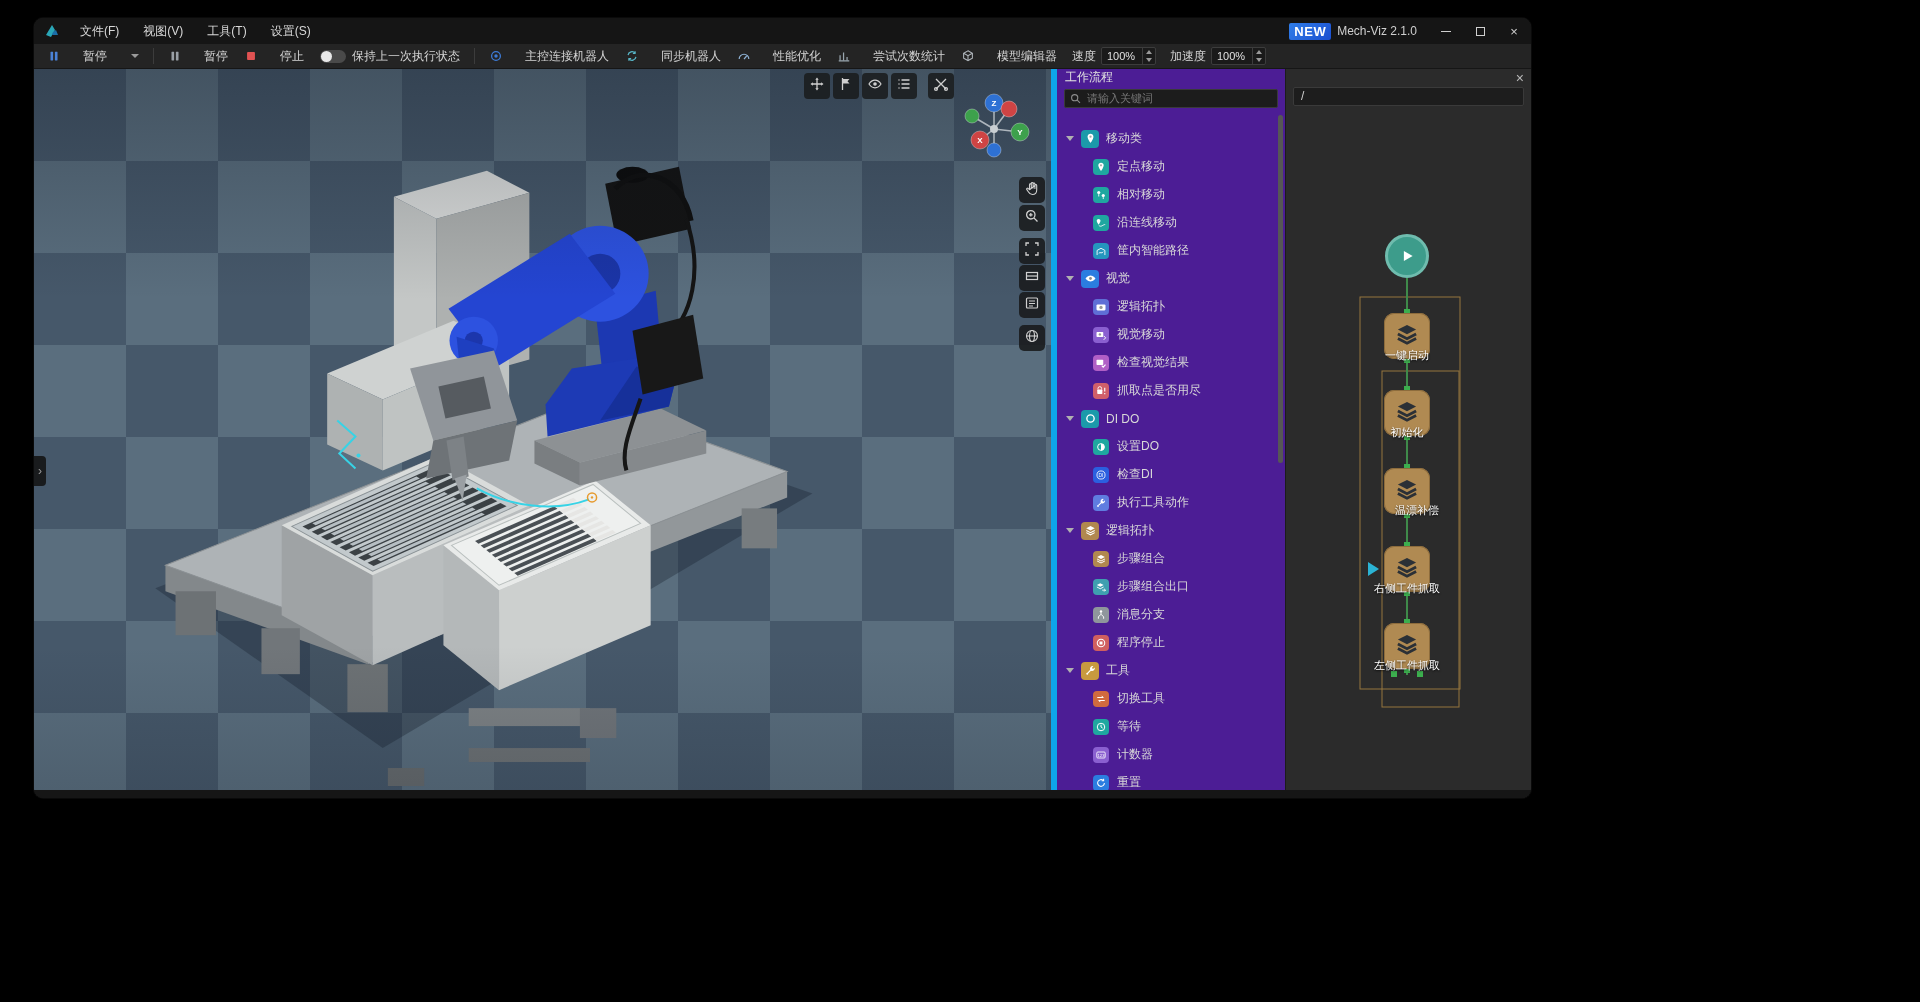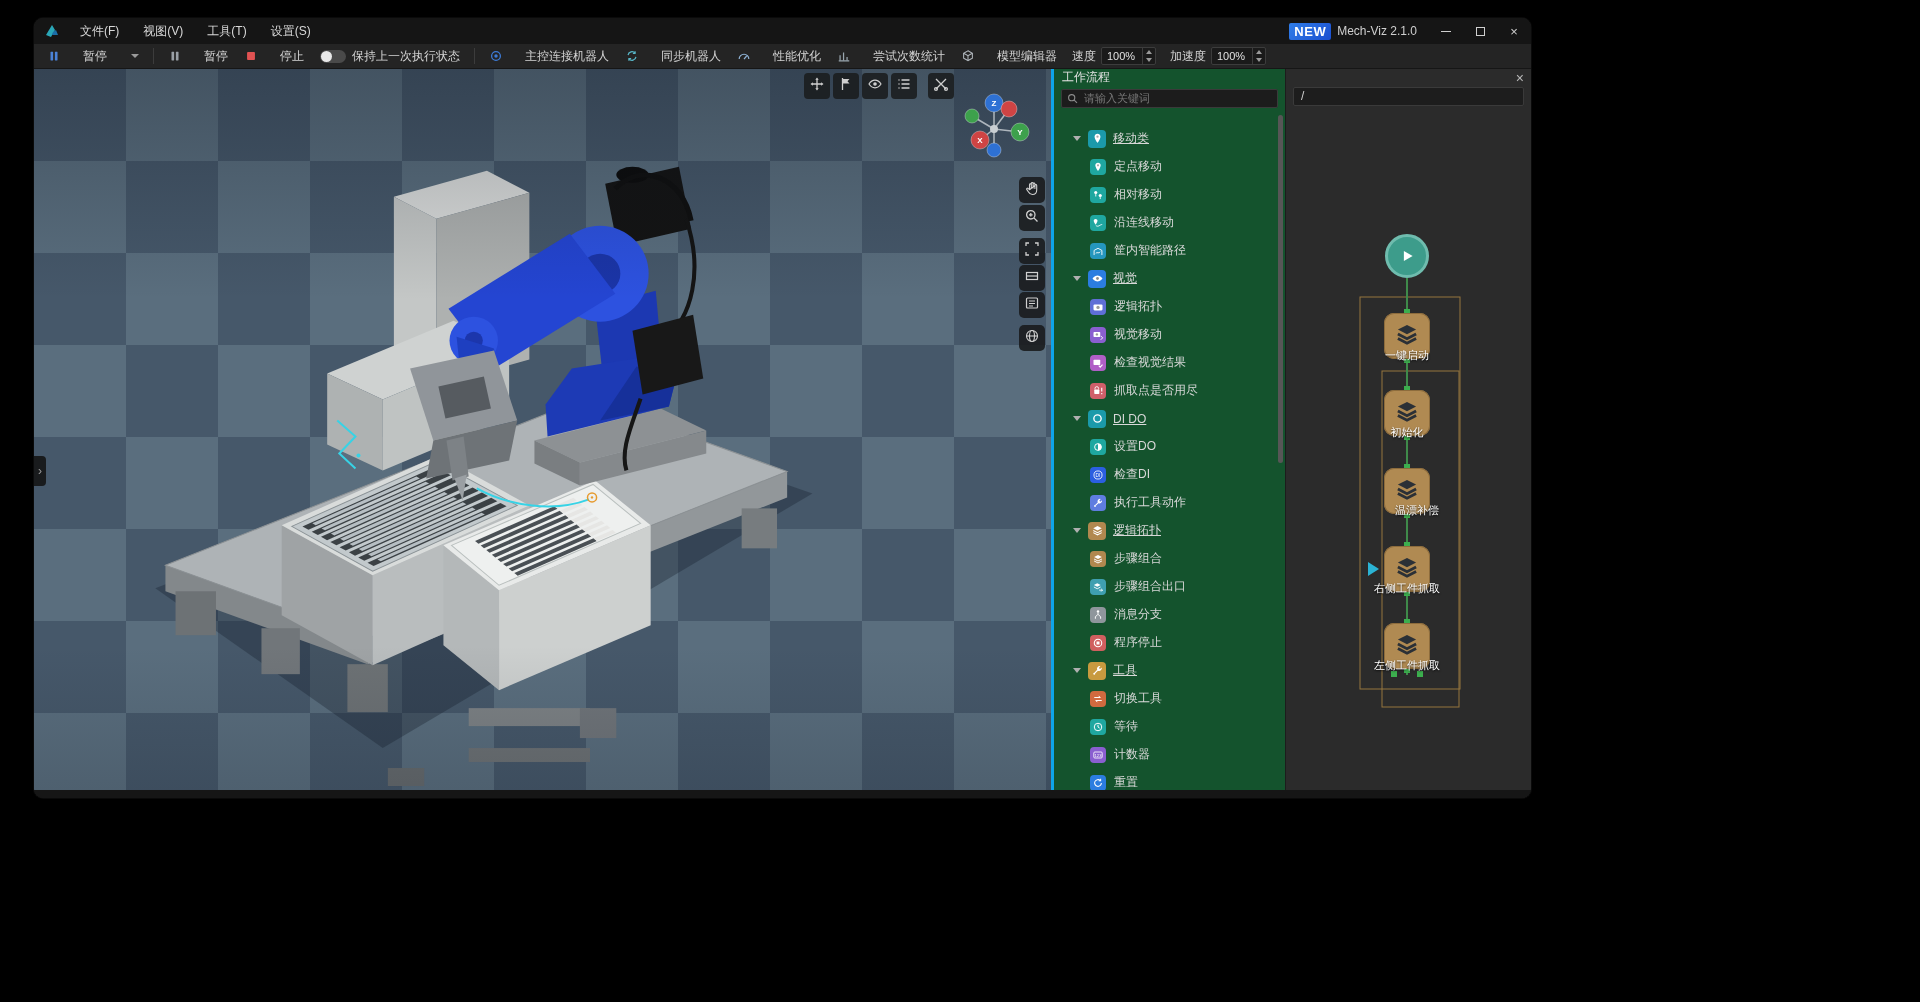--- a/index.html
+++ b/index.html
@@ -58,30 +58,30 @@
   .vp-btn.gapped { margin-left:8px; }
   .side-tools { position:absolute; right:6px; top:96px; width:26px; }
   .side-btn { position:absolute; left:0; width:26px; height:26px; border-radius:5px; background:rgba(26,28,30,.9);
               display:flex; align-items:center; justify-content:center; }
   .side-btn svg { width:16px; height:16px; }
   .gizmo { position:absolute; right:12px; top:14px; width:90px; height:90px; }
   .expander { position:absolute; left:0; top:387px; width:12px; height:30px; background:#191b1d; color:#9a9a9a;
               display:flex; align-items:center; justify-content:center; font-size:12px; border-radius:0 4px 4px 0; }
 
   
-  .panel-tree { width:234px; flex:0 0 auto; background:#14532d; border-left:3px solid #0ea5e9; position:relative; overflow:hidden; color:#d8d8d8; }
+  .panel-tree { width:234px; flex:0 0 auto; background:#4c1d95; border-left:6px solid #0ea5e9; position:relative; overflow:hidden; color:#d8d8d8; }
   .tree-header { height:17px; display:flex; align-items:center; padding:0 8px; font-size:12px; color:#e0e0e0; }
   .search-box { position:relative; margin:2px 7px 17px 7px; }
   .search-box input { width:100%; height:19px; background:#1c1c1c; border:1px solid #3a3a3a; border-radius:2px;
                       color:#cfcfcf; font-size:11px; padding:0 6px 0 22px; outline:none; }
   .search-box input::placeholder { color:#777; }
   .search-icon { position:absolute; left:5px; top:3px; width:13px; height:13px; color:#8a8a8a; }
   .search-icon svg { width:13px; height:13px; }
   .tree { font-size:12px; }
-  .tree-group { height:28px; display:flex; align-items:center; gap:7px; padding-left:19px; cursor:default;text-decoration:underline; }
+  .tree-group { height:28px; display:flex; align-items:center; gap:7px; padding-left:9px; cursor:default; }
   .tri { width:0; height:0; border-left:4px solid transparent; border-right:4px solid transparent; border-top:5px solid #b0b0b0; }
   .gicon { width:18px; height:18px; border-radius:4px; display:flex; align-items:center; justify-content:center; flex:0 0 auto; }
   .gicon svg { width:13px; height:13px; }
   .tree-item { height:28px; display:flex; align-items:center; gap:8px; padding-left:36px; cursor:default; }
   .iicon { width:16px; height:16px; border-radius:4px; display:flex; align-items:center; justify-content:center; flex:0 0 auto; }
   .iicon svg { width:12px; height:12px; }
   .scrollthumb { position:absolute; right:2px; top:46px; width:5px; height:348px; border-radius:3px; background:#565656; }
 
   
   .panel-graph { width:246px; flex:0 0 auto; background:#2b2b2b; border-left:1px solid #1c1c1c; position:relative; overflow:hidden; }

